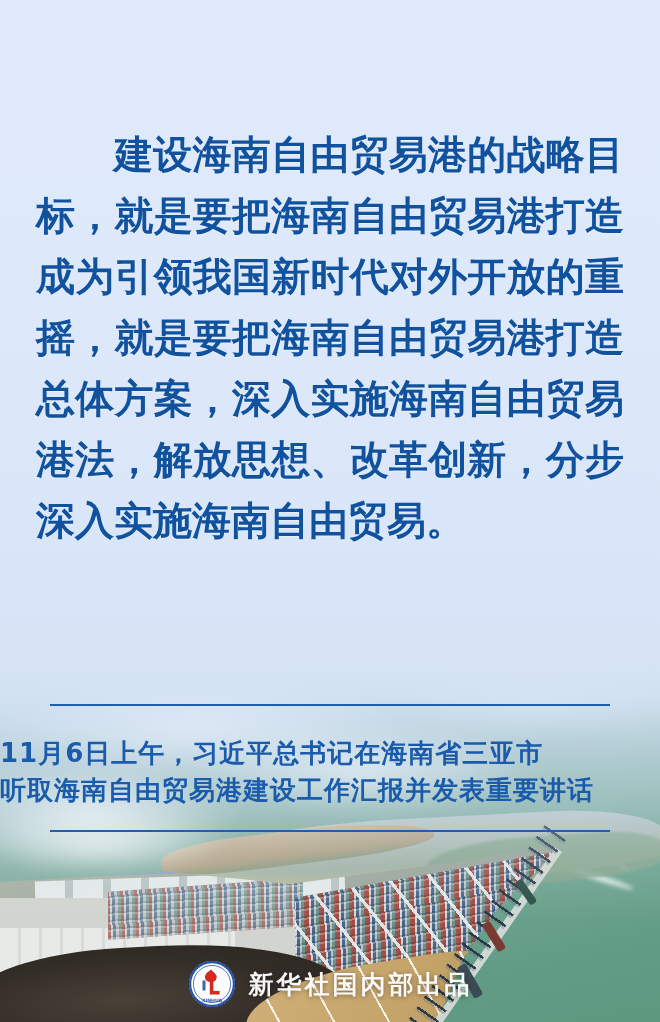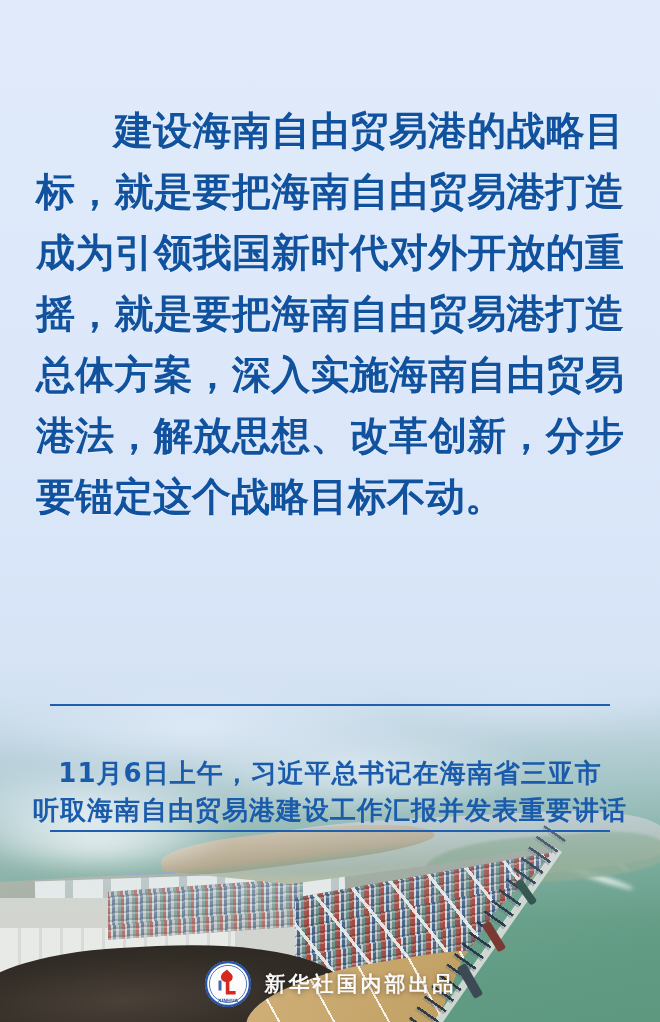--- a/index.html
+++ b/index.html
@@ -15,31 +15,31 @@
   
   .quote{
     position:absolute;top:100px;left:36px;right:36px;z-index:5;
     color:#11529f;
     font-family:"DejaVu Serif","Liberation Serif",serif;
     font-weight:700;
     font-size:39px;line-height:61px;
     text-shadow:0 1px 0 rgba(255,255,255,.35);
   }
   .qline{margin:0;text-align:justify;text-align-last:justify;}
-  .qline.first{text-indent:2em;}
+  .qline.first{text-indent:2em;margin-top:24px;}
   .qline.last{text-align-last:left;}
 
   
   .divider{position:absolute;left:50px;width:560px;height:2px;background:#1f5fae;z-index:6;}
   .divider.top{top:704px;}
   .divider.bottom{top:830px;}
   .caption{
     position:absolute;top:735px;left:0;right:0;z-index:6;
-    text-align:center;color:#1a5cab;
-    font-weight:700;font-size:26px;line-height:37px;letter-spacing:1px;margin-top:20px;
+    color:#1a5cab;
+    font-weight:700;font-size:26px;line-height:37px;letter-spacing:1px;
   }
 
   
   .photo{position:absolute;left:0;top:630px;width:660px;height:392px;overflow:hidden;z-index:1;}
   .photo *{position:absolute;}
   .sea{inset:0;background:linear-gradient(168deg,#b6cdd3 0%,#9bbcba 28%,#83ae9f 48%,#6fa490 68%,#619b84 86%,#5d987f 100%);}
   .wake1{left:565px;top:245px;width:70px;height:6px;background:rgba(255,255,255,.75);border-radius:50%;transform:rotate(18deg);filter:blur(2px);}
   .wake2{left:598px;top:228px;width:34px;height:4px;background:rgba(255,255,255,.6);border-radius:50%;transform:rotate(40deg);filter:blur(1px);}
   .far-shore{left:185px;top:188px;width:480px;height:62px;
     background:linear-gradient(180deg,#bdc9c8 0%,#aebbb0 55%,#9cb0a0 100%);
@@ -103,21 +103,21 @@
       rgba(206,224,244,0) 74%);}
 
   
   .footer{
     position:absolute;left:0;right:0;top:960px;z-index:7;
     display:flex;align-items:center;justify-content:center;gap:13px;
   }
   .logo{width:48px;height:48px;flex:0 0 auto;}
   .credit{
     color:rgba(255,255,255,.96);
-    font-weight:700;font-size:21px;letter-spacing:3px;
+    font-weight:700;font-size:25px;letter-spacing:3px;
     text-shadow:0 1px 5px rgba(0,0,0,.4);
   }
 </style>
 </head>
 <body>
 
 <div class="poster">
 
   <div class="photo">
     <div class="sea"></div>
@@ -149,21 +149,21 @@
     <div class="haze"></div>
   </div>
 
   <div class="quote">
     <p class="qline first">建设海南自由贸易港的战略目</p>
     <p class="qline">标，就是要把海南自由贸易港打造</p>
     <p class="qline">成为引领我国新时代对外开放的重</p>
     <p class="qline">摇，就是要把海南自由贸易港打造</p>
     <p class="qline">总体方案，深入实施海南自由贸易</p>
     <p class="qline">港法，解放思想、改革创新，分步</p>
-    <p class="qline last">要锚定这个战略目标不动。</p>
+    <p class="qline last">深入实施海南自由贸易。</p>
   </div>
 
   <div class="divider top"></div>
   <div class="caption">
     <div>11月6日上午，习近平总书记在海南省三亚市</div>
     <div>听取海南自由贸易港建设工作汇报并发表重要讲话</div>
   </div>
   <div class="divider bottom"></div>
 
   <div class="footer">

